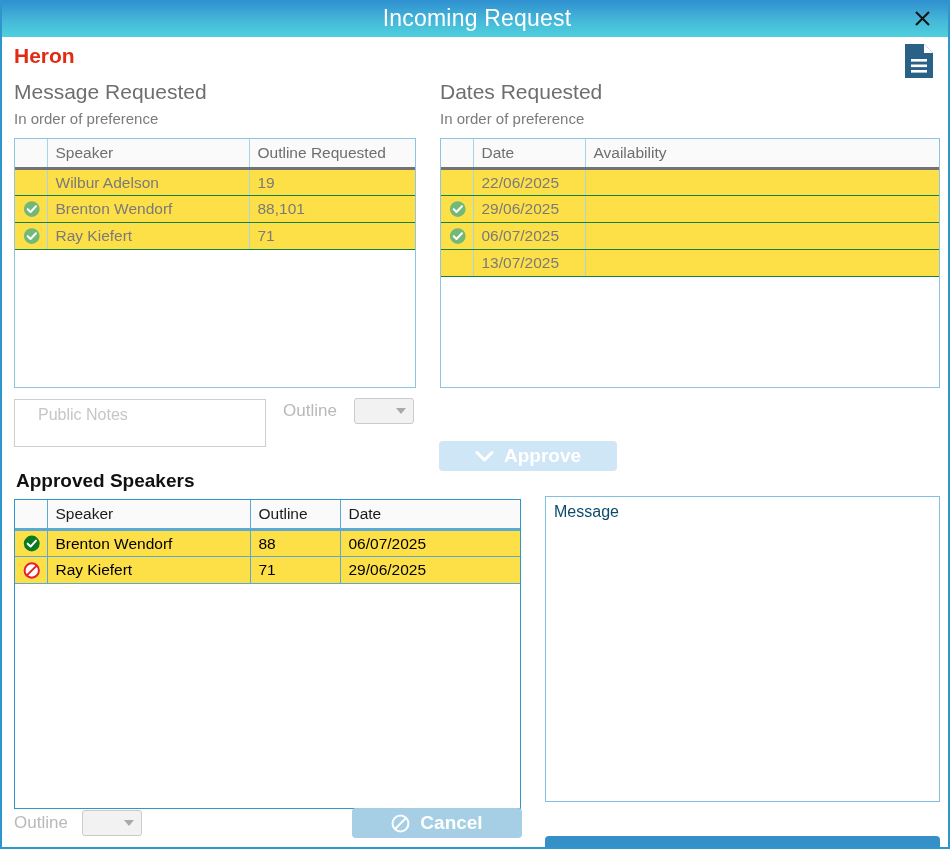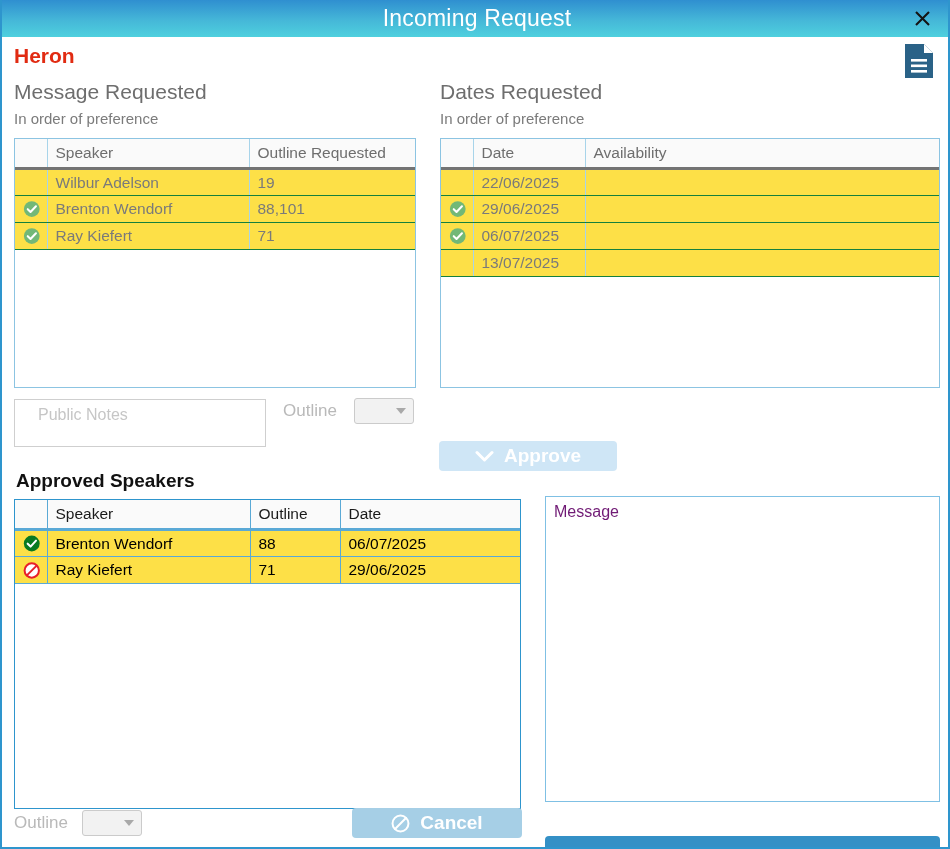--- a/index.html
+++ b/index.html
@@ -105,21 +105,21 @@
     border: 1px solid #cfcfcf;
     color: #c6c6c6;
     font-size: 16px;
     padding: 6px 23px;
     overflow: hidden;
   }
   .msg-box {
     position: absolute;
     background: #ffffff;
     border: 1px solid #7fc0e4;
-    color: #701a75;
+    color: #0c4a6e;
     font-size: 16px;
     padding: 6px 8px;
     overflow: hidden;
   }
   .lbl-disabled {
     position: absolute;
     font-size: 17px; color: #b9b9b9;
   }
   .combo {
     position: absolute;

